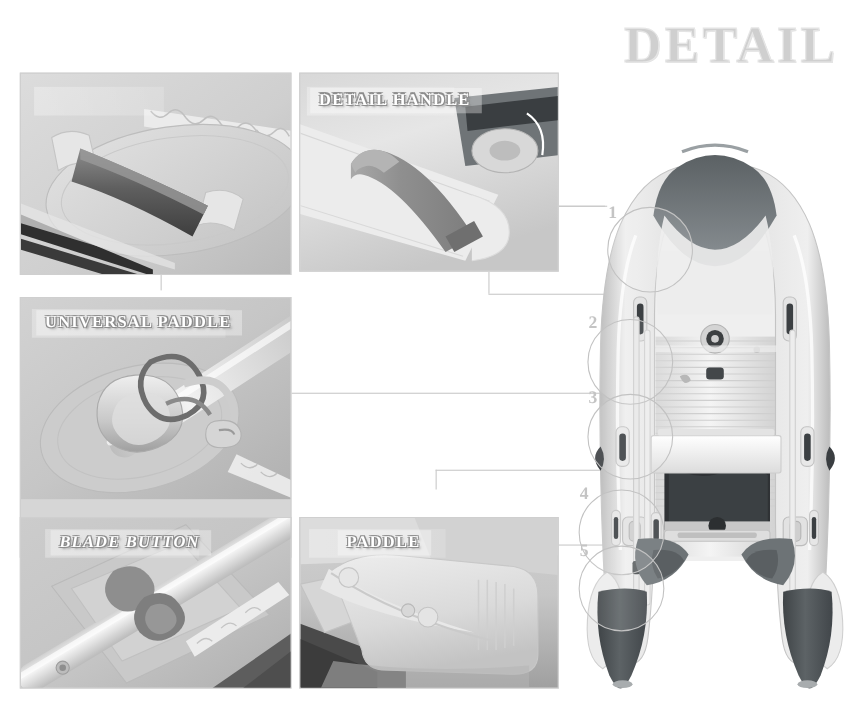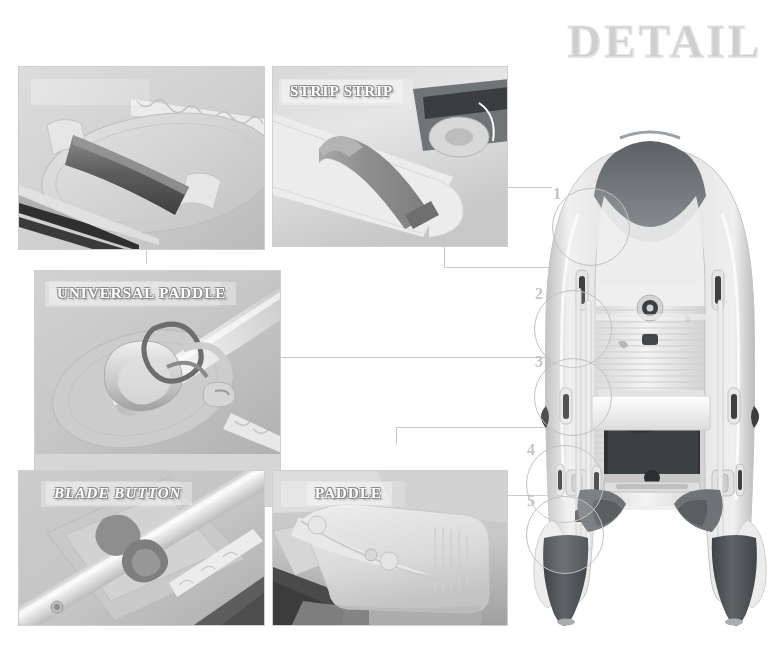--- a/index.html
+++ b/index.html
@@ -179,24 +179,24 @@
         <path d="M-6 52 L172 116" stroke="#d6d6d6" fill="none"></path>
         <path d="M-6 118 L148 166" stroke="#d9d9d9" fill="none"></path>
         <path d="M156 110 q34 10 34 34 q0 22 -34 26" fill="#ececec" stroke="#dcdcdc"></path>
 
         <path d="M46 82 q10 -16 28 -12 q40 10 84 78 l-26 14 q-44 -62 -74 -70 q-8 -2 -12 4 Z" fill="url(#strap2)"></path>
         <path d="M46 82 q10 -16 28 -12 q8 2 16 10 l-14 10 q-10 -8 -16 -6 q-8 2 -10 6 Z" fill="#b4b4b4"></path>
         <path d="M132 148 l26 -14 l8 14 l-26 14 Z" fill="#6f6f6f"></path>
       </svg>
     </div>
     <div class="cap-band" style="left:6px;top:12px;width:134px;"></div>
-    <div class="caption" style="left:9px;top:13px;">STRIP STRIP</div>
+    <div class="caption" style="left:9px;top:13px;">DETAIL HANDLE</div>
   </div>
 
-  <div class="panel" style="left:18px;top:270px;width:247px;height:237px;margin-left:16px;">
+  <div class="panel" style="left:18px;top:270px;width:247px;height:237px;">
     <div class="photo">
       <svg width="247" height="183" viewBox="0 0 247 183" preserveAspectRatio="none" aria-hidden="true">
         <defs>
           <linearGradient id="bg3" x1="0" y1="0" x2="1" y2="1">
             <stop offset="0%" stop-color="#d2d2d2"></stop>
               <stop offset="50%" stop-color="#c6c6c6"></stop>
               <stop offset="100%" stop-color="#b0b0b0"></stop>
           </linearGradient>
           <linearGradient id="tube3" x1="0" y1="0" x2="1" y2="0">
             <stop offset="0%" stop-color="#bdbdbd"></stop>

